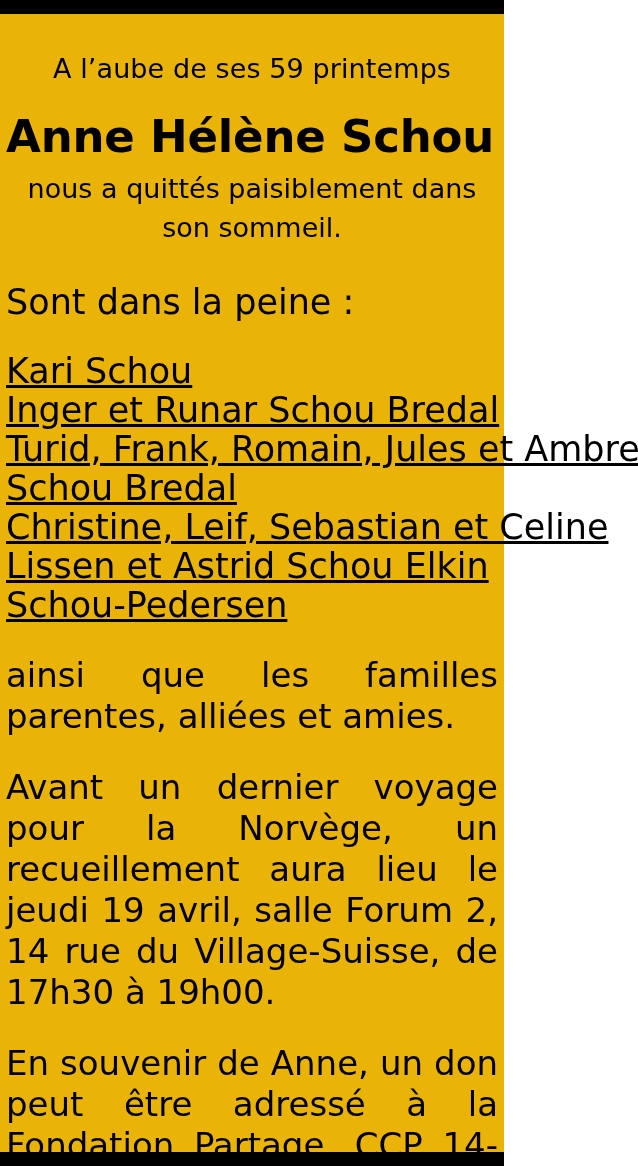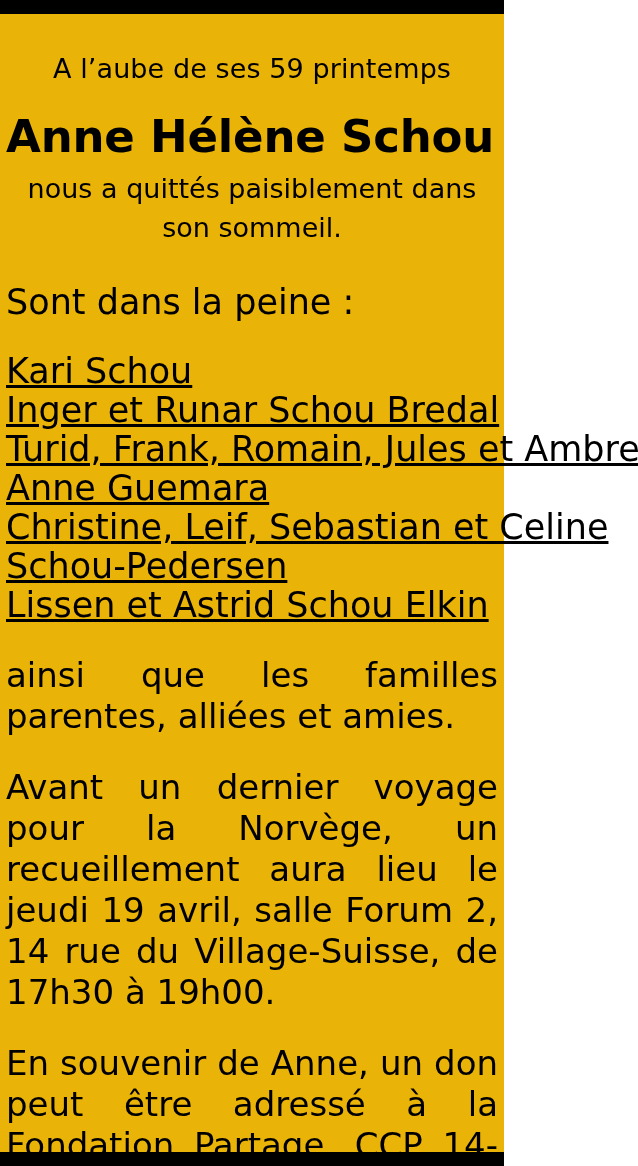--- a/index.html
+++ b/index.html
@@ -80,24 +80,24 @@
     <div class="gap-lg"></div>
 
     <div class="block">Sont dans la peine :</div>
 
     <div class="gap-md"></div>
 
     <div class="block survivors">
       <div>Kari Schou</div>
       <div>Inger et Runar Schou Bredal</div>
       <div>Turid, Frank, Romain, Jules et Ambre</div>
-      <div>Anne Guemara</div>
+      <div>Schou Bredal</div>
       <div>Christine, Leif, Sebastian et Celine</div>
+      <div>Lissen et Astrid Schou Elkin</div>
       <div>Schou-Pedersen</div>
-      <div>Lissen et Astrid Schou Elkin</div>
     </div>
 
     <div class="gap-md"></div>
 
     <div class="justified">ainsi que les familles parentes, alliées et amies.</div>
 
     <div class="gap-md"></div>
 
     <div class="justified">Avant un dernier voyage pour la Norvège, un recueillement aura lieu le jeudi 19 avril, salle Forum 2, 14 rue du Village-Suisse, de 17h30 à 19h00.</div>
 

